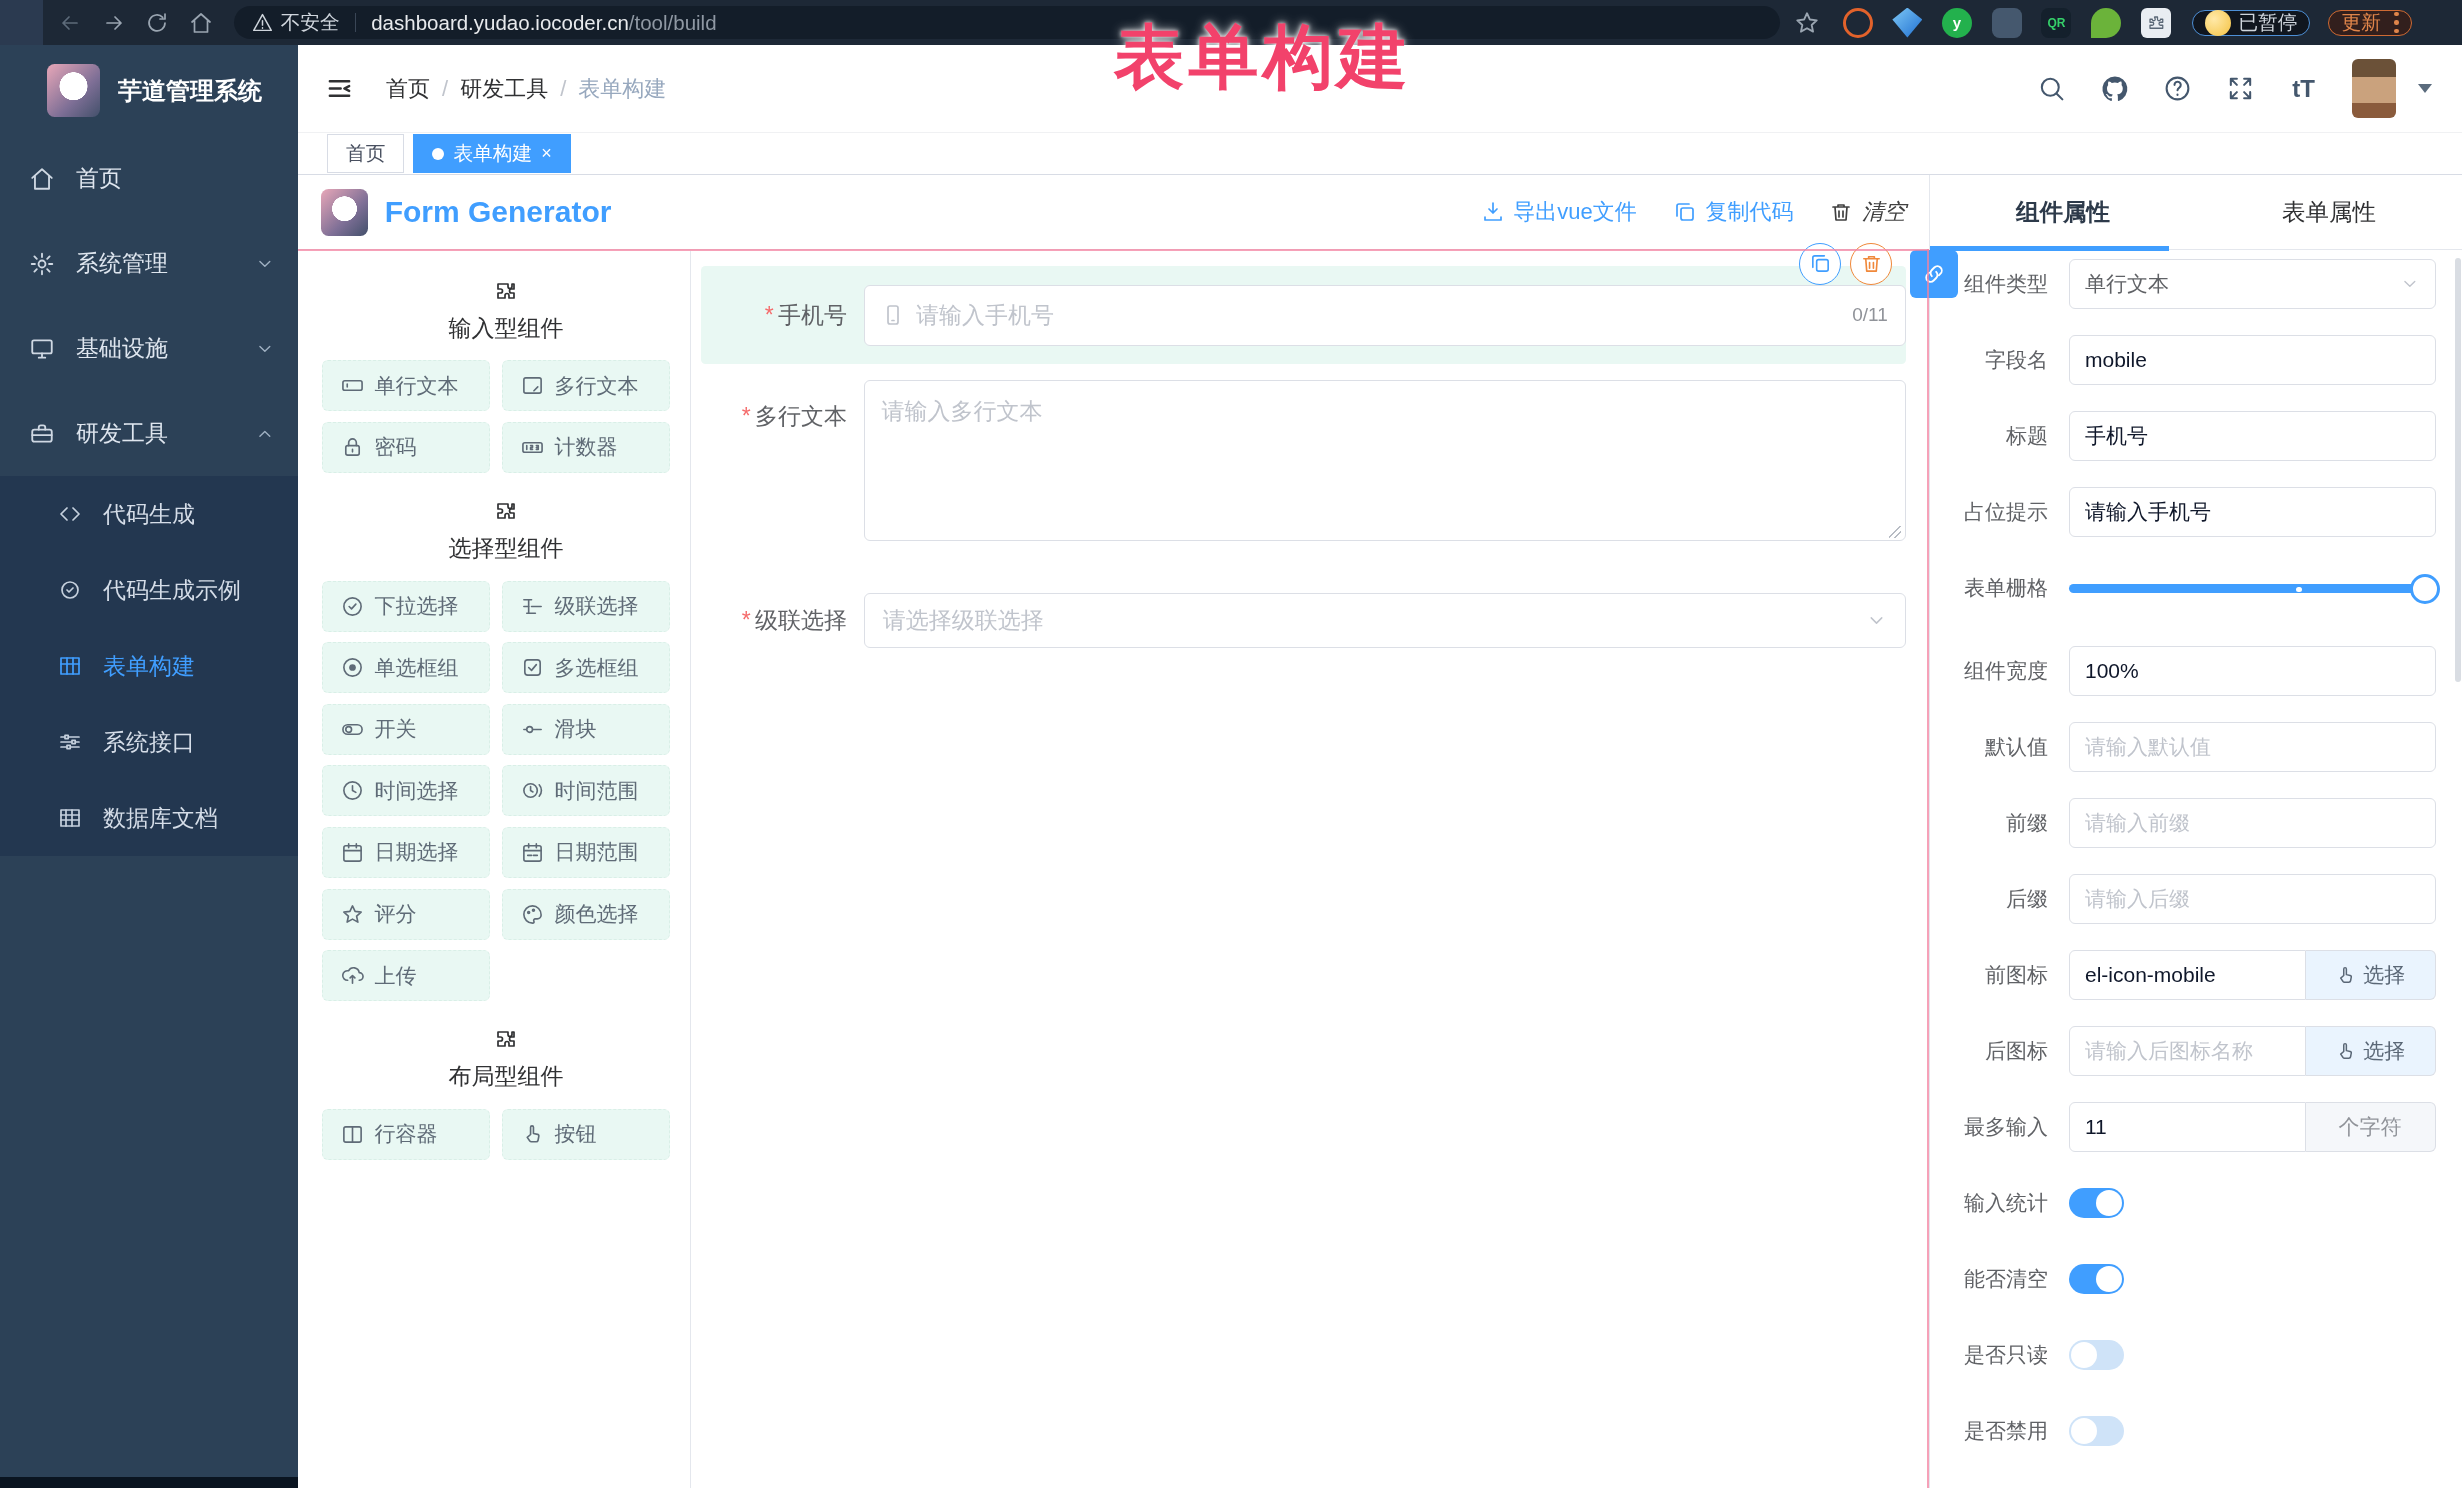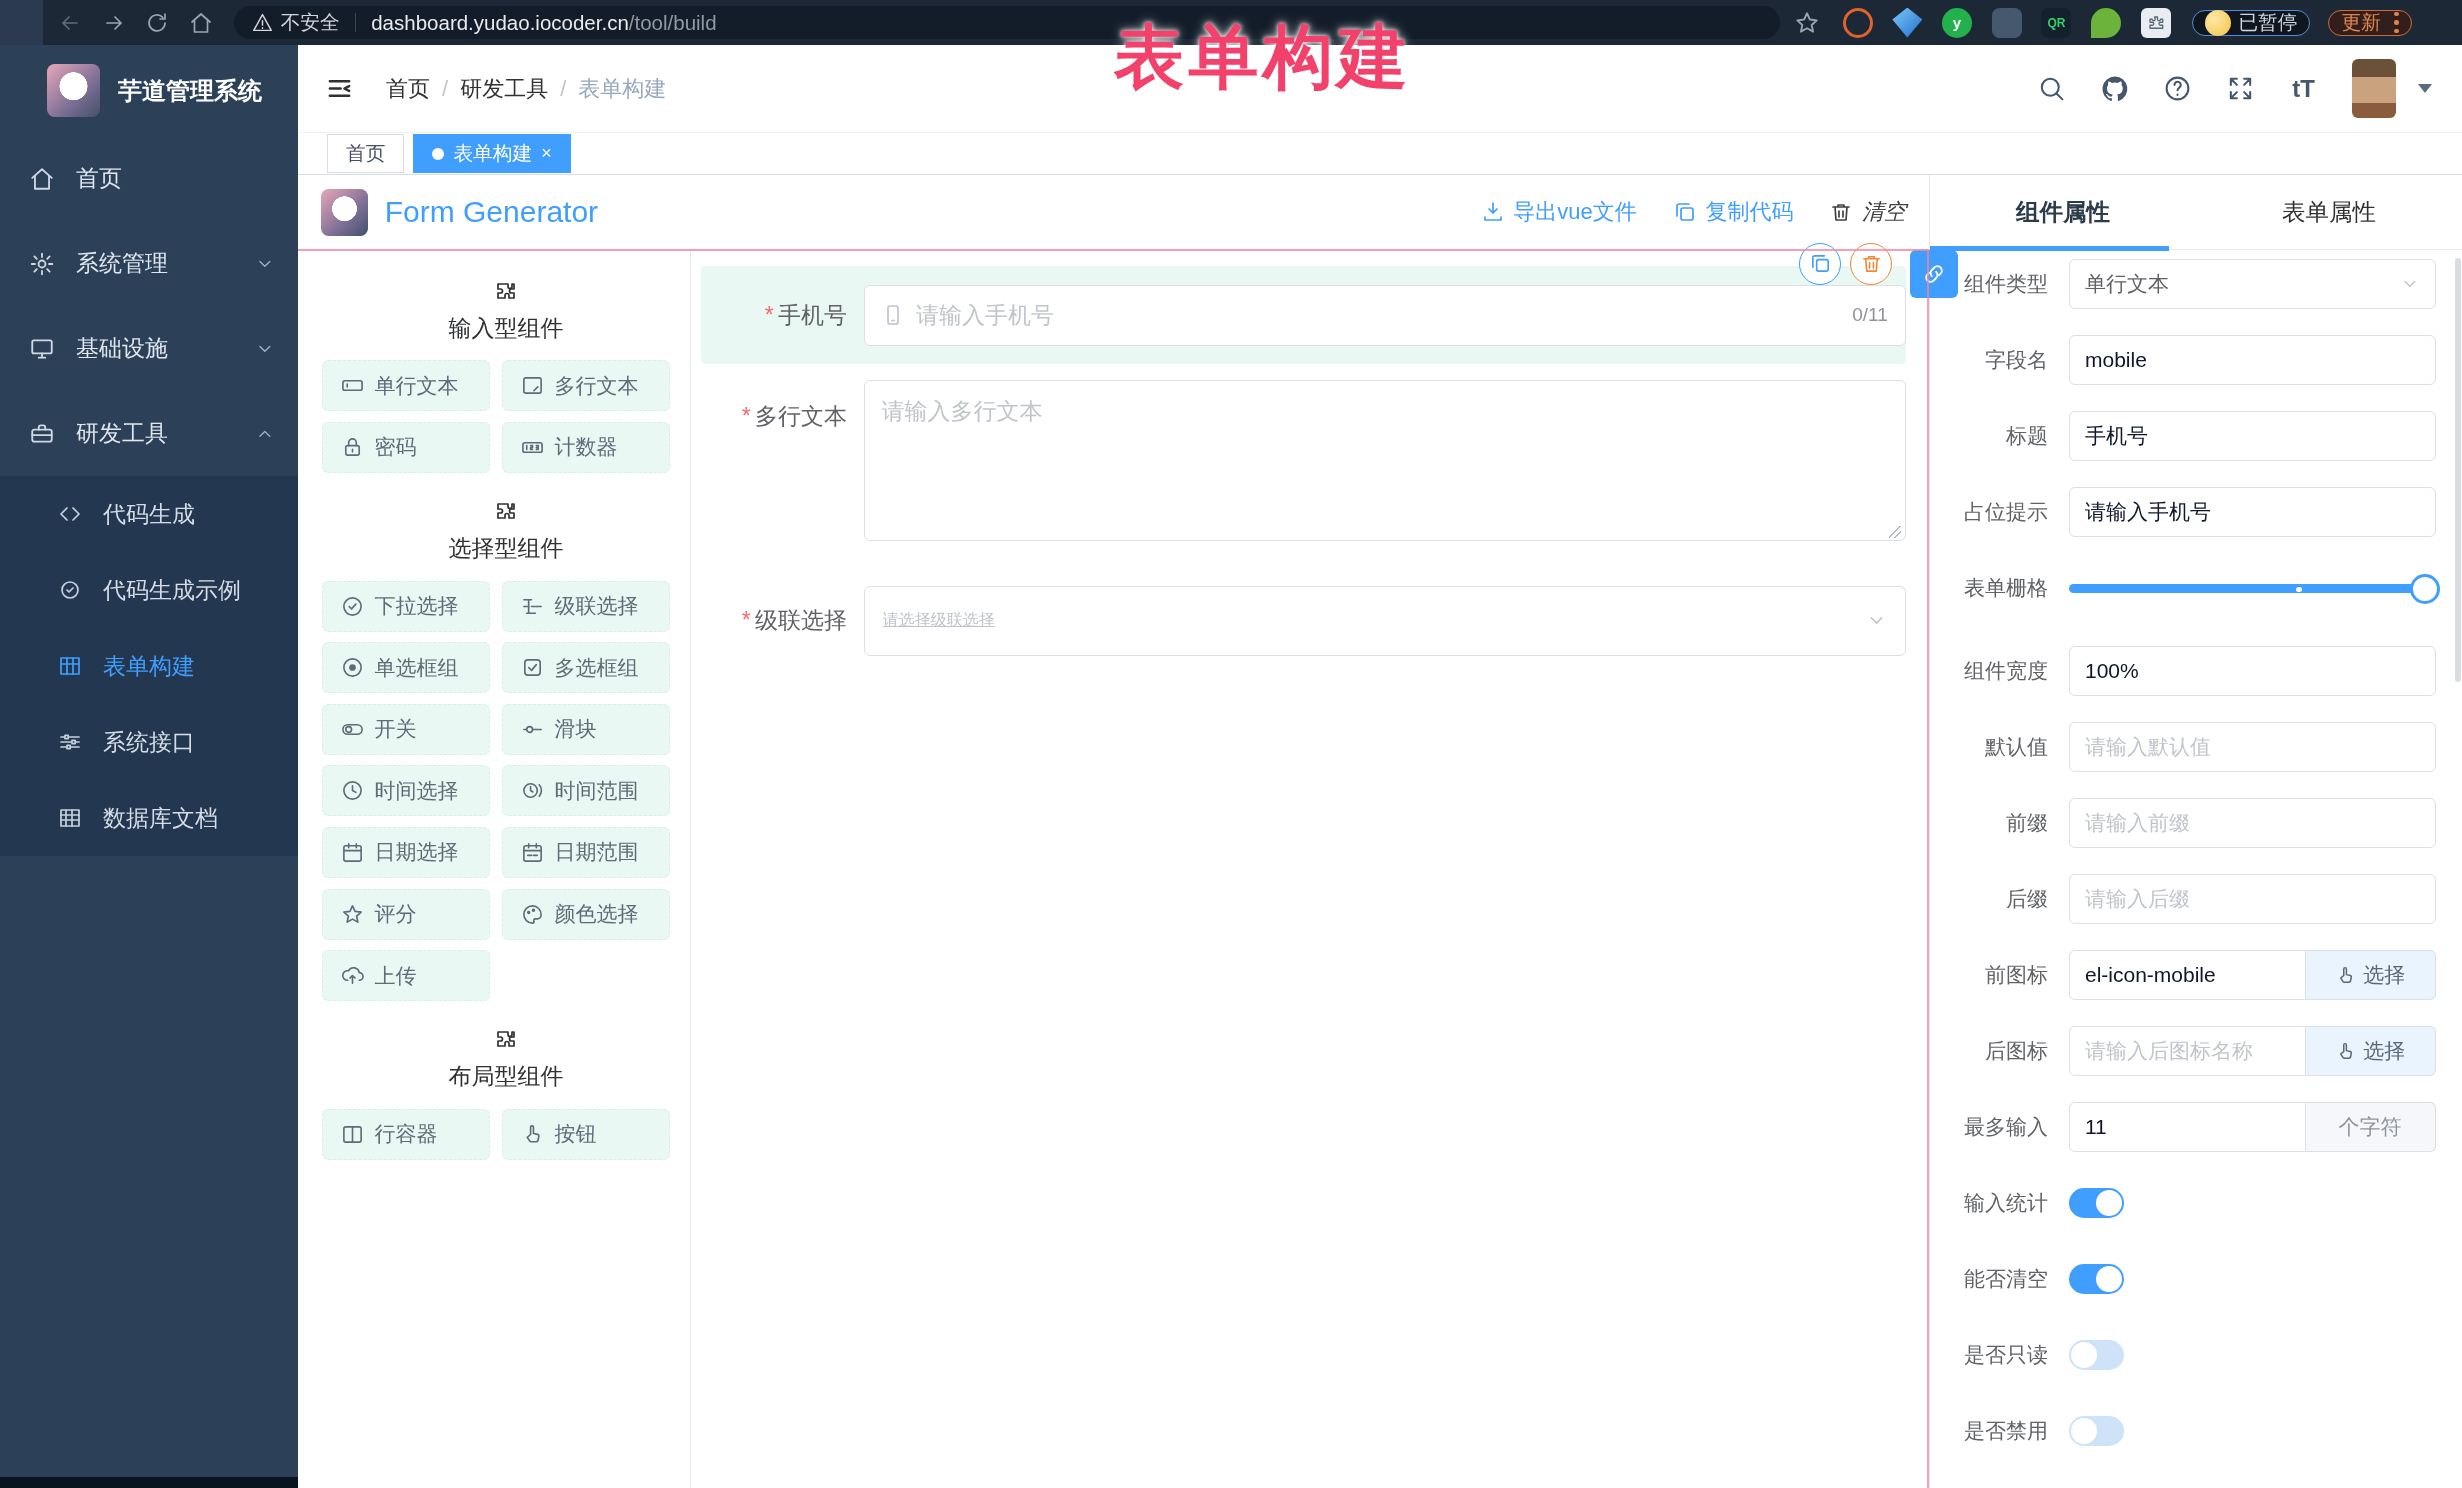--- a/index.html
+++ b/index.html
@@ -70,21 +70,21 @@
   .tag { height:39px; display:flex; align-items:center; padding:0 18px; border:0.8px solid #d8dce5; background:#fff; font-size:19.7px; color:#495060; cursor:pointer; }
   .tag.active { background:#409eff; border-color:#409eff; color:#fff; gap:9px; }
   .tag .dot { width:12px; height:12px; border-radius:50%; background:#fff; }
   .tag .x { font-size:18px; }
 
   
   .content { position:absolute; top:175px; left:298px; right:0; bottom:0; background:#fff; }
   .gen-header { position:absolute; top:0; left:0; width:1631px; height:75px; border-bottom:0.8px solid #e8eaed; display:flex; align-items:center; padding:0 23px 0 23px; }
   .gen-title { display:flex; align-items:center; gap:16.7px; }
   .gen-title .bunny { width:47px; height:47px; }
-  .gen-title .t { font-size:30px; font-weight:normal; color:#409eff; }
+  .gen-title .t { font-size:30px; font-weight:bold; color:#409eff; }
   .gen-actions { margin-left:auto; display:flex; align-items:center; gap:35px; font-size:22px; }
   .gact { display:flex; align-items:center; gap:7.6px; cursor:pointer; }
   .gact.blue { color:#409eff; }
   .gact.red { color:#404040;font-style:italic; }
   .gact .h-ic { width:26px; height:26px; }
 
   .main-body { position:absolute; top:76px; left:0; width:1631px; bottom:0; display:flex; }
   
   .comp-panel { width:393px; border-right:0.8px solid #e4e7ed; padding:21px 0 0 24px; }
   .sec-h { display:flex; align-items:center; gap:9px; font-size:23px; color:#303133; margin:7.6px 0 16.7px 0;flex-direction:column; }
@@ -108,21 +108,21 @@
   .in-box { flex:1; height:61px; background:#fff; border:0.8px solid #dcdfe6; border-radius:6px; display:flex; align-items:center; padding:0 16.7px; gap:10.6px; }
   .in-box input { flex:1; border:none; outline:none; font-size:23px; color:#606266; background:transparent; font-family:inherit; }
   .in-box input::placeholder { color:#c0c4cc; }
   .in-box .h-ic { width:24px; height:24px; color:#c0c4cc; }
   .counter { font-size:19px; color:#909399; }
   .ta-box { flex:1; position:relative; }
   .ta-box textarea { width:100%; height:161px; border:0.8px solid #dcdfe6; border-radius:6px; resize:none; padding:15px 16.7px; font-size:23px; font-family:inherit; color:#606266; outline:none; }
   .ta-box textarea::placeholder { color:#c0c4cc; }
   .resize-grip { position:absolute; right:4.5px; bottom:6px; width:12px; height:12px;
      background:linear-gradient(135deg, transparent 0 45%, #b7bcc4 45% 52%, transparent 52% 70%, #b7bcc4 70% 77%, transparent 77%); }
-  .sel-box { flex:1; height:70px; border:0.8px solid #dcdfe6; border-radius:6px; display:flex; align-items:center; padding:0 18px; font-size:16px; color:#c0c4cc; background:#fff; cursor:pointer;text-decoration:underline; }
+  .sel-box { flex:1; height:55px; border:0.8px solid #dcdfe6; border-radius:6px; display:flex; align-items:center; padding:0 18px; font-size:23px; color:#c0c4cc; background:#fff; cursor:pointer; }
   .sel-box .ph { flex:1; }
   .sel-box .chev { color:#c0c4cc; width:21px; height:21px; }
 
   
   .props { position:absolute; top:0; left:1631px; right:0; bottom:0; border-left:0.8px solid #e4e7ed; background:#fff; }
   .props-tabs { height:75px; display:flex; border-bottom:0.8px solid #e4e7ed; position:relative; }
   .ptab { flex:1; display:flex; align-items:center; justify-content:center; font-size:23.5px; color:#303133; cursor:pointer; }
   .ptab.on { color:#2d3a4a; font-weight:bold; }
   .ptab-bar { position:absolute; left:0; bottom:-1.5px; width:239px; height:4.5px; background:#409eff; }
   .link-btn { position:absolute; left:-19.7px; top:75px; width:48px; height:48px; background:#409eff; border-radius:6px; display:flex; align-items:center; justify-content:center; color:#fff; cursor:pointer; z-index:4; }

